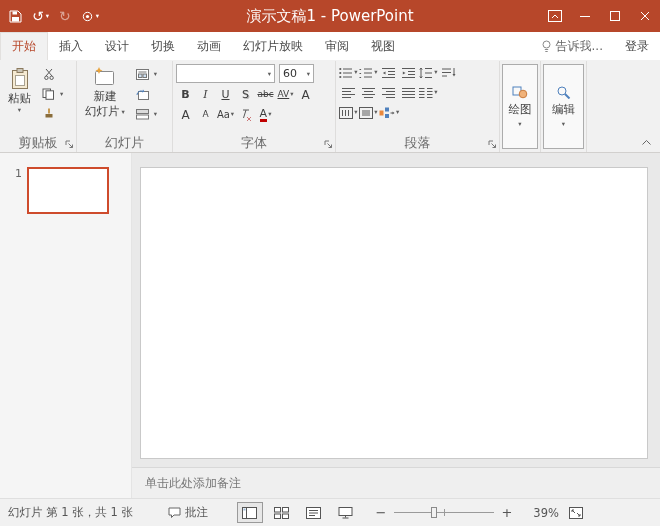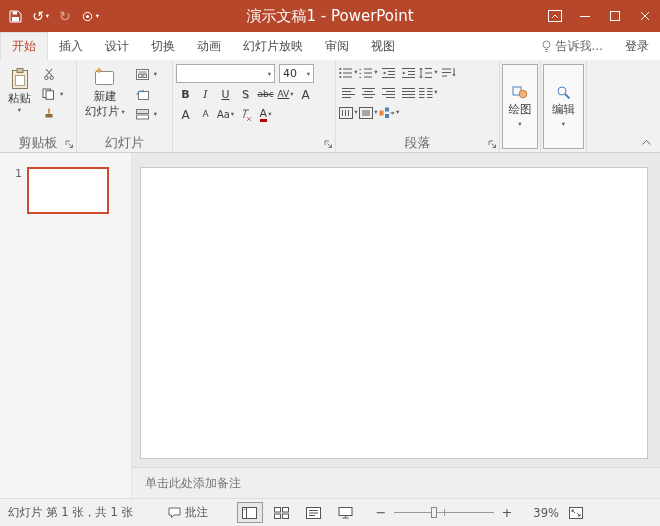--- a/index.html
+++ b/index.html
@@ -265,21 +265,21 @@
     </div>
 
     <div class="rgroup" style="width:163px">
       <div class="rg-body col">
         <div class="frow">
           <div class="combo combo-name">
             <span class="cval"></span>
             <span class="crt">▾</span>
           </div>
           <div class="combo combo-size">
-            <span class="cval">40</span>
+            <span class="cval">60</span>
             <span class="crt">▾</span>
           </div>
         </div>
         <div class="frow">
           <span class="ibtn b-bold">B</span>
           <span class="ibtn b-italic">I</span>
           <span class="ibtn b-underline">U</span>
           <span class="ibtn b-shadow">S</span>
           <span class="ibtn b-strike">abc</span>
           <span class="ibtn">
@@ -299,20 +299,23 @@
             <svg width="13" height="12" viewBox="0 0 13 12">
                 <path d="M4 1h6M7 1L4.5 9" fill="none" stroke="#5a5a5a"></path>
                 <path d="M8 8l4 4M12 8l-4 4" stroke="#C77" fill="none"></path>
               </svg>
           </span>
           <span class="ibtn">
               <span class="b-color">A</span>
               <span class="crt">▾</span>
             </span>
         </div>
+      </div>
+      <div class="rg-foot">
+        <span>字体</span>
       </div>
       <span class="launcher">
         <svg width="9" height="9" viewBox="0 0 9 9">
             <path d="M1 1h4M1 1v4" fill="none" stroke="#777"></path>
             <path d="M3.5 3.5L7.5 7.5M7.5 7.5v-3M7.5 7.5h-3" fill="none" stroke="#777"></path>
           </svg>
       </span>
     </div>
 
     <div class="rgroup" style="width:164px">

